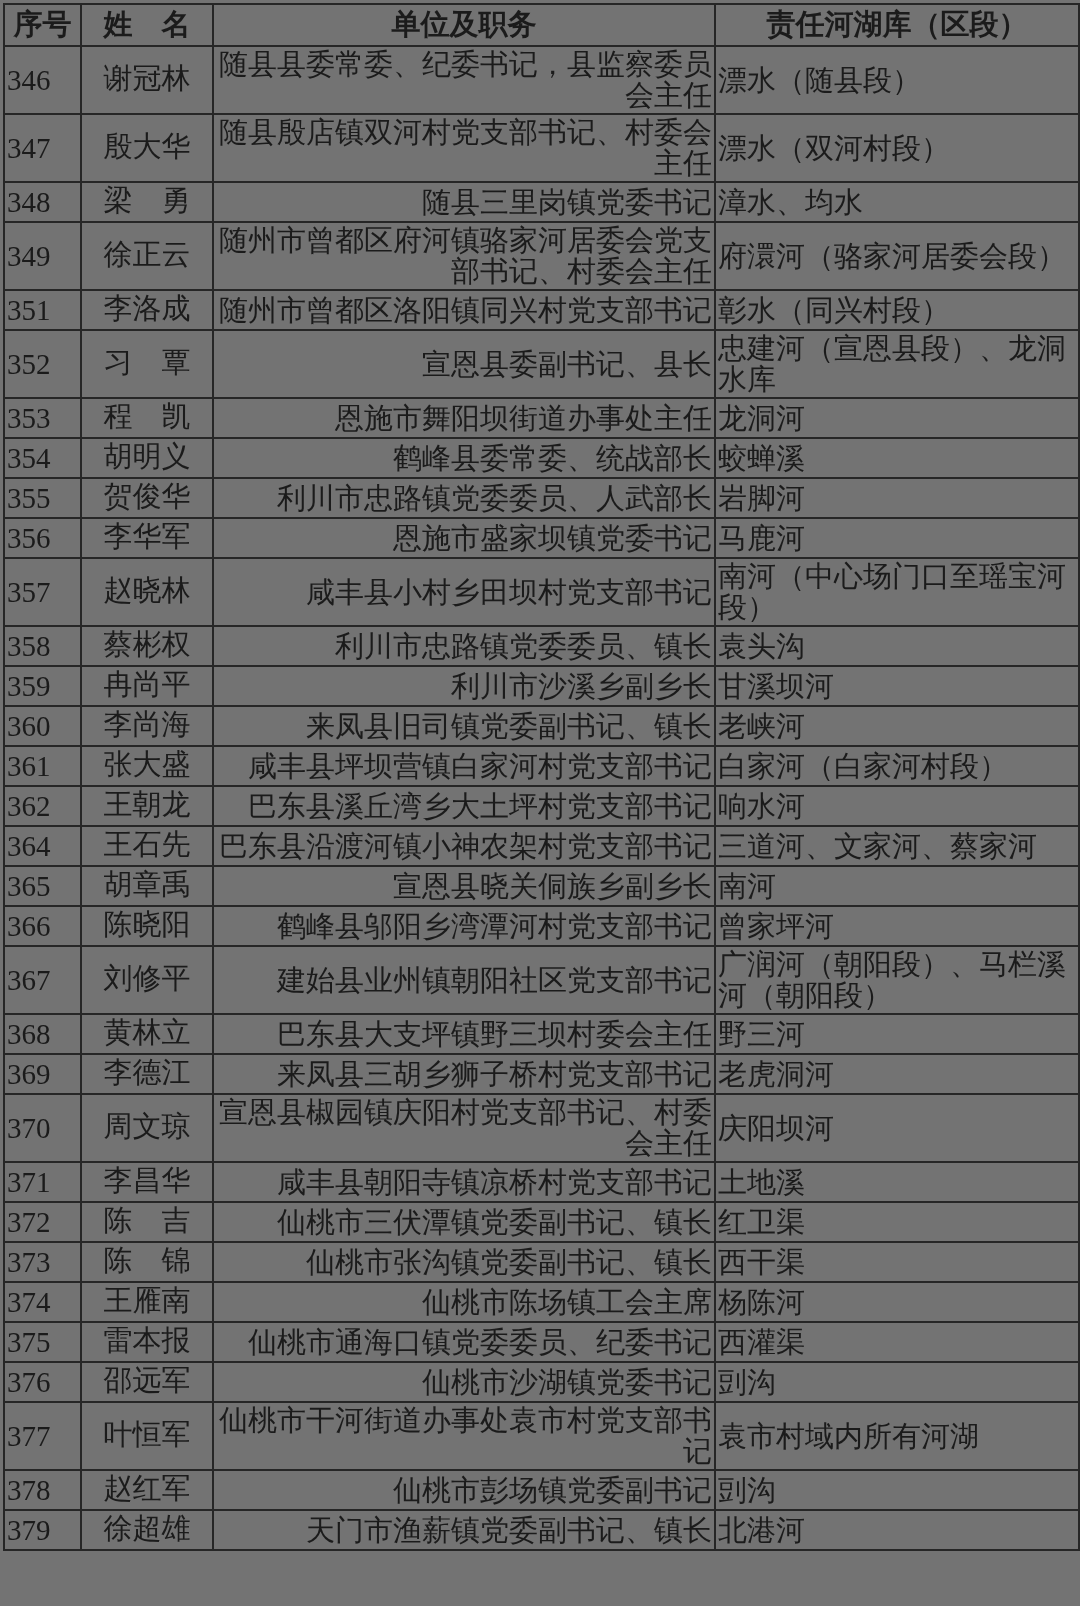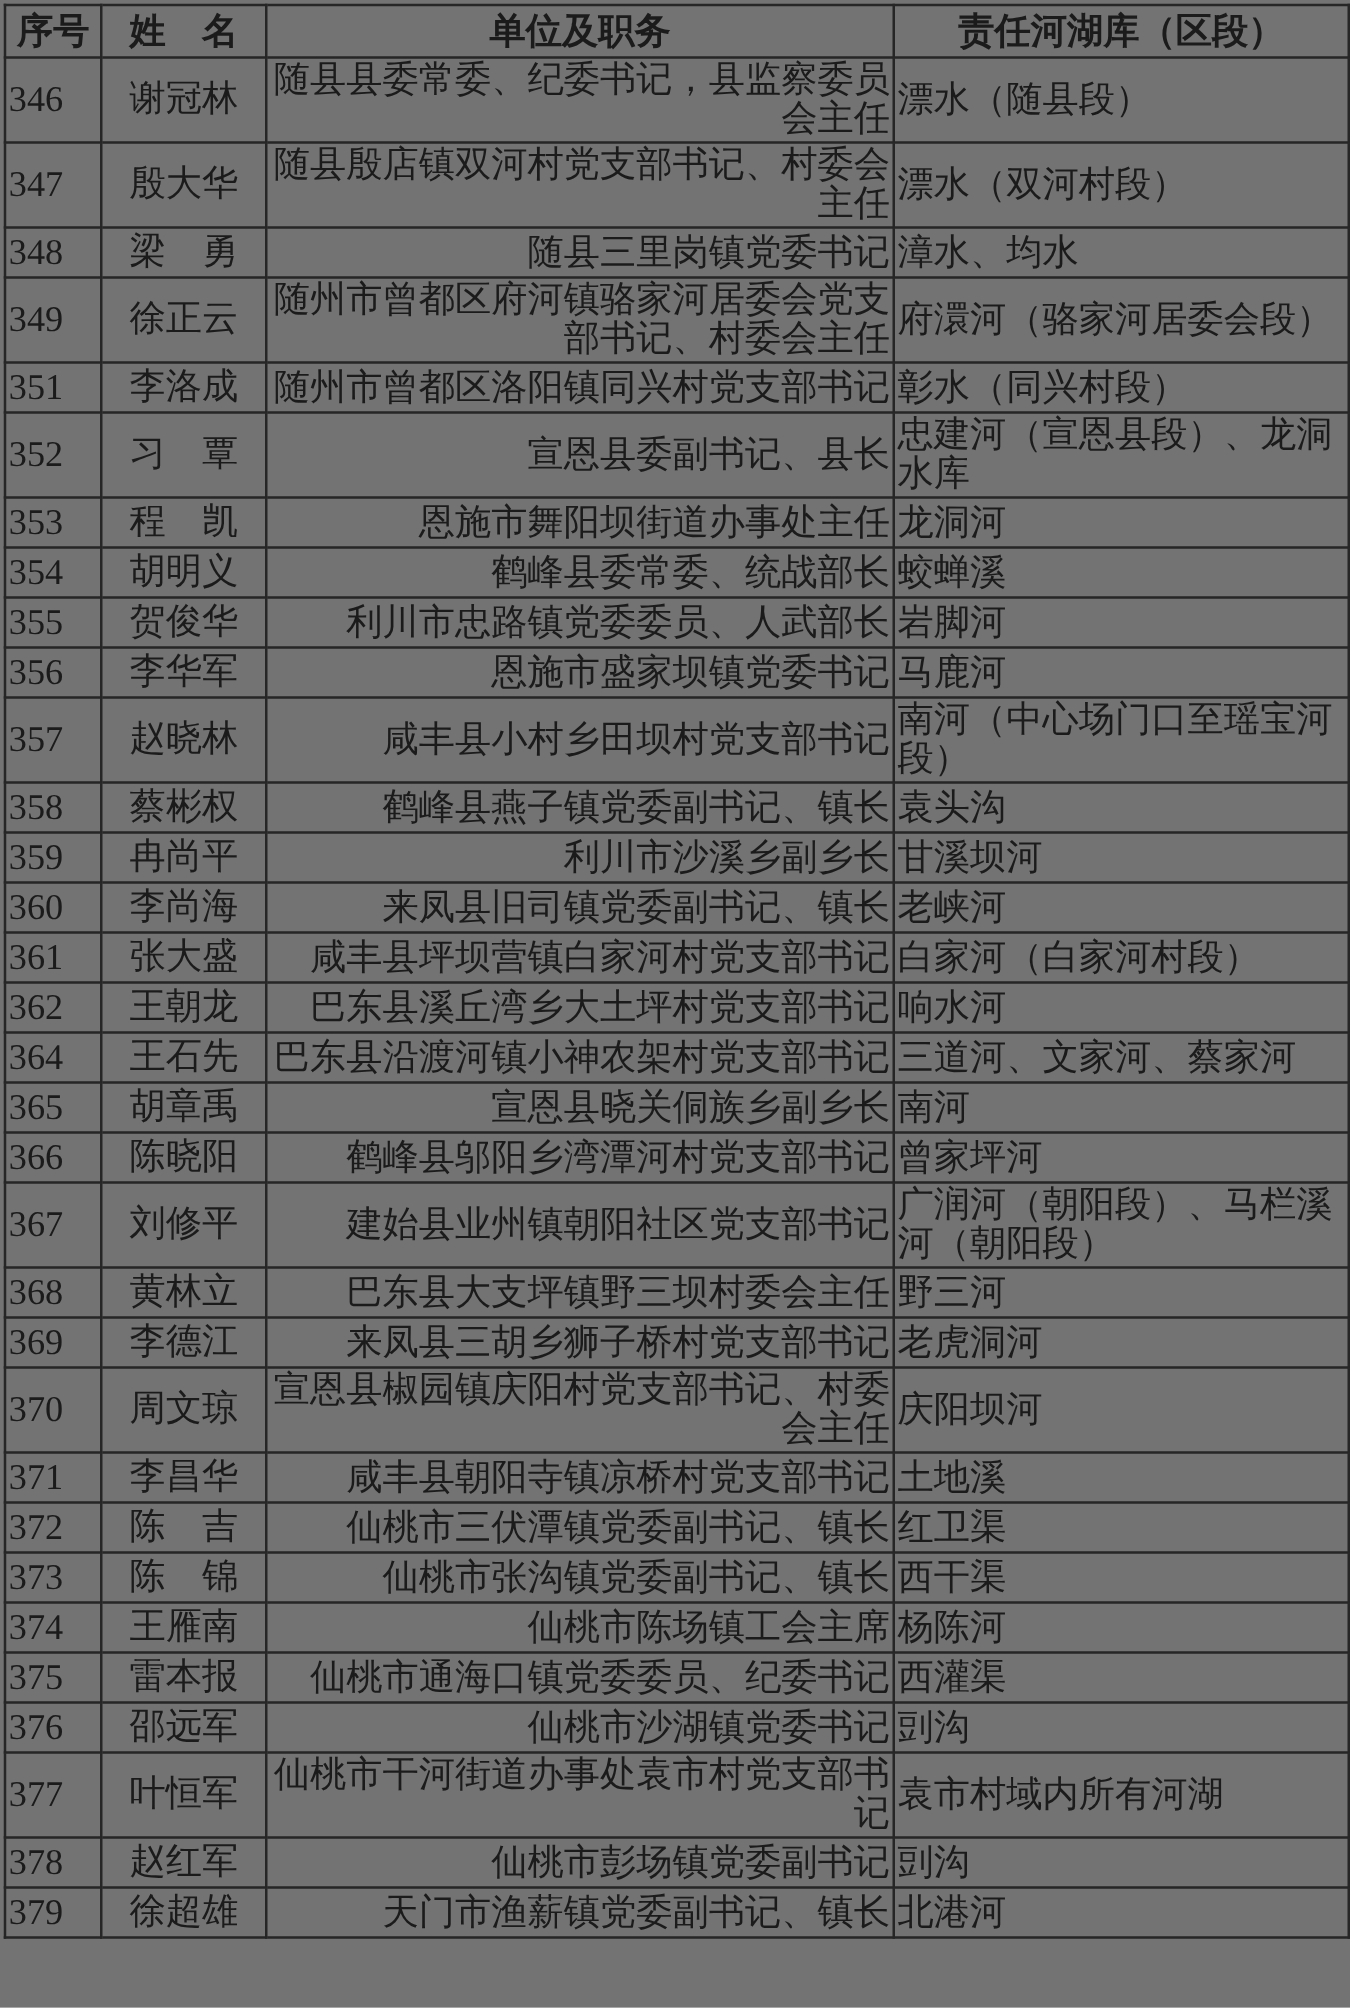--- a/index.html
+++ b/index.html
@@ -125,21 +125,21 @@
         </tr>
         <tr>
           <td class="c-no">357</td>
           <td class="c-name">赵晓林</td>
           <td class="c-unit">咸丰县小村乡田坝村党支部书记</td>
           <td class="c-river">南河（中心场门口至瑶宝河段）</td>
         </tr>
         <tr>
           <td class="c-no">358</td>
           <td class="c-name">蔡彬权</td>
-          <td class="c-unit">鹤峰县燕子镇党委副书记、镇长</td>
+          <td class="c-unit">利川市忠路镇党委委员、镇长</td>
           <td class="c-river">袁头沟</td>
         </tr>
         <tr>
           <td class="c-no">359</td>
           <td class="c-name">冉尚平</td>
           <td class="c-unit">利川市沙溪乡副乡长</td>
           <td class="c-river">甘溪坝河</td>
         </tr>
         <tr>
           <td class="c-no">360</td>

